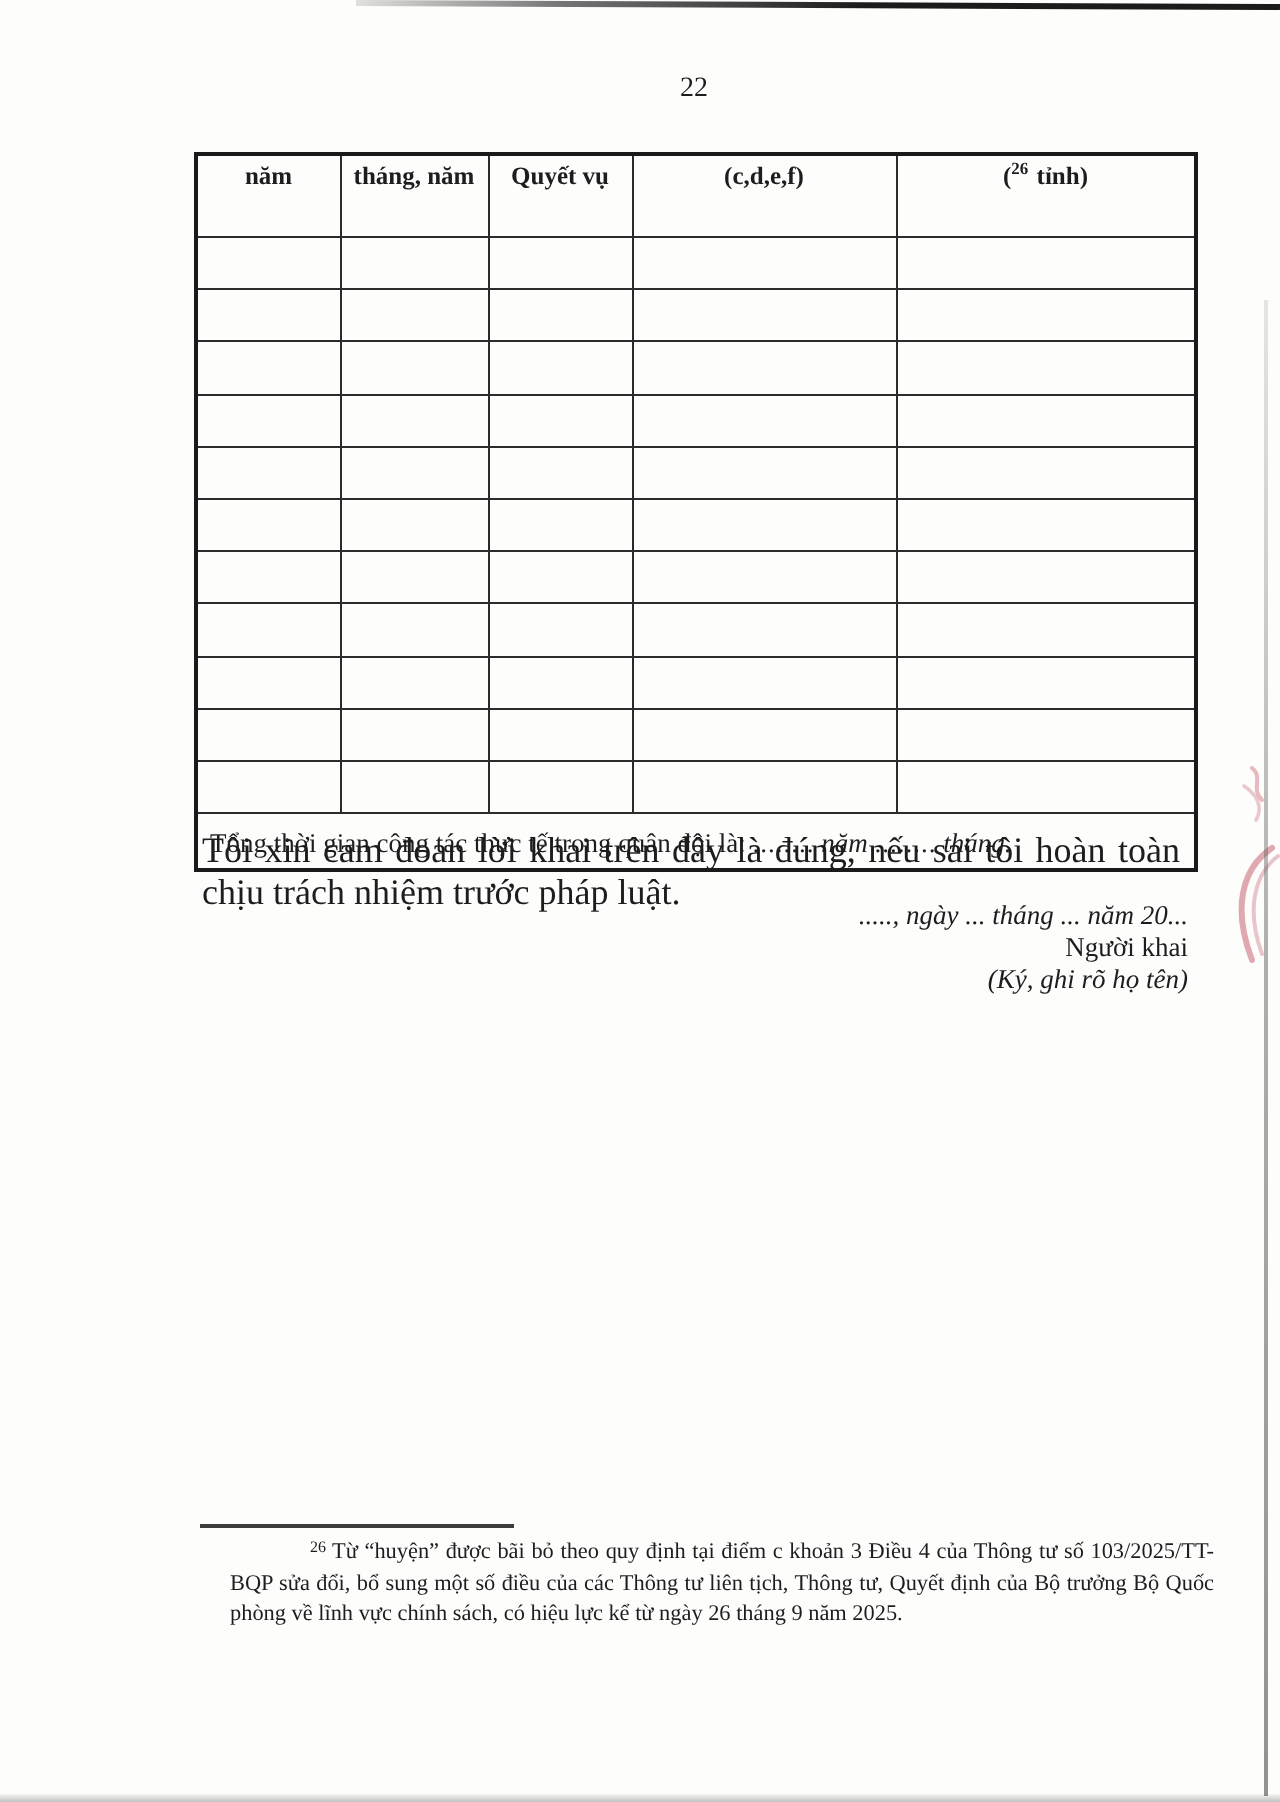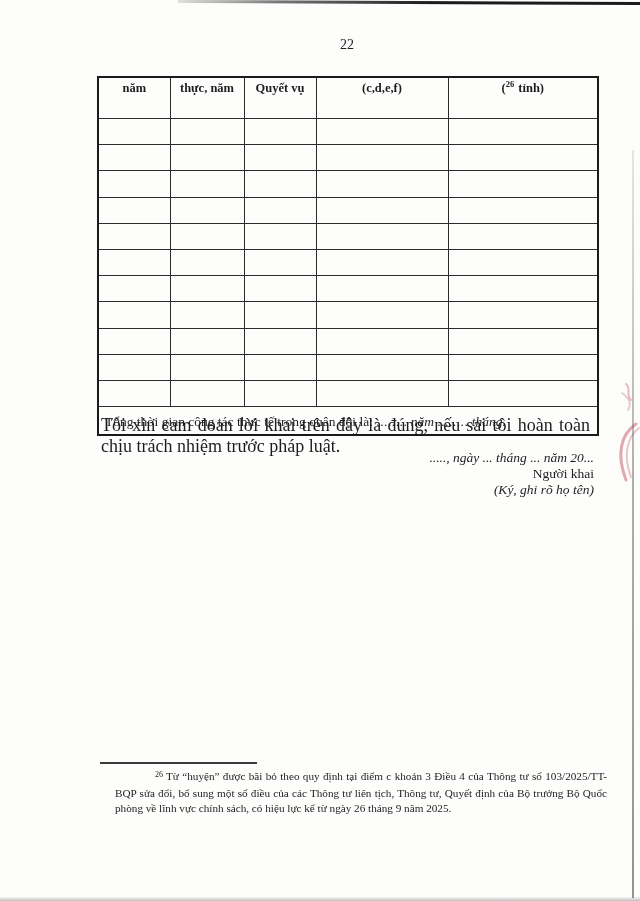--- a/index.html
+++ b/index.html
@@ -85,21 +85,21 @@
       <colgroup>
           <col class="c1">
           <col class="c2">
           <col class="c3">
           <col class="c4">
           <col class="c5">
         </colgroup>
       <thead>
         <tr>
           <th>năm</th>
-          <th>thực, năm</th>
+          <th>tháng, năm</th>
           <th>Quyết vụ</th>
           <th>(c,d,e,f)</th>
           <th><span>(</span><sup class="hdr-sup">26</sup><span> tỉnh)</span></th>
         </tr>
       </thead>
       <tbody id="empty-rows">
         <tr class="empty-row">
           <td></td>
           <td></td>
           <td></td>

